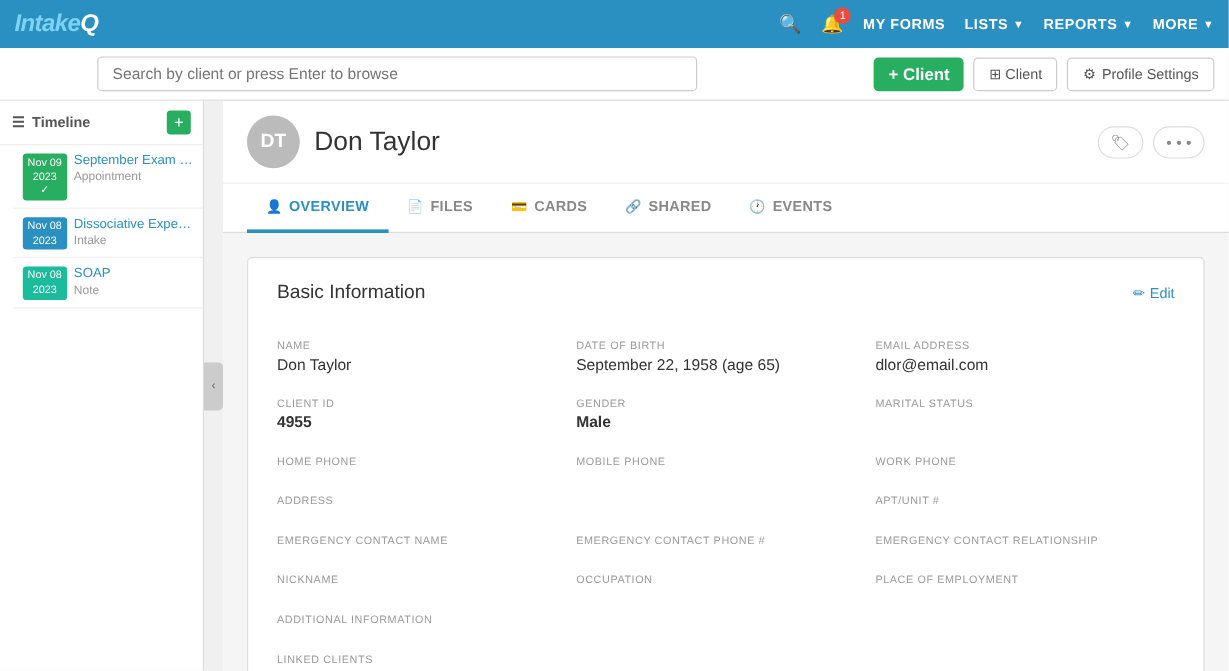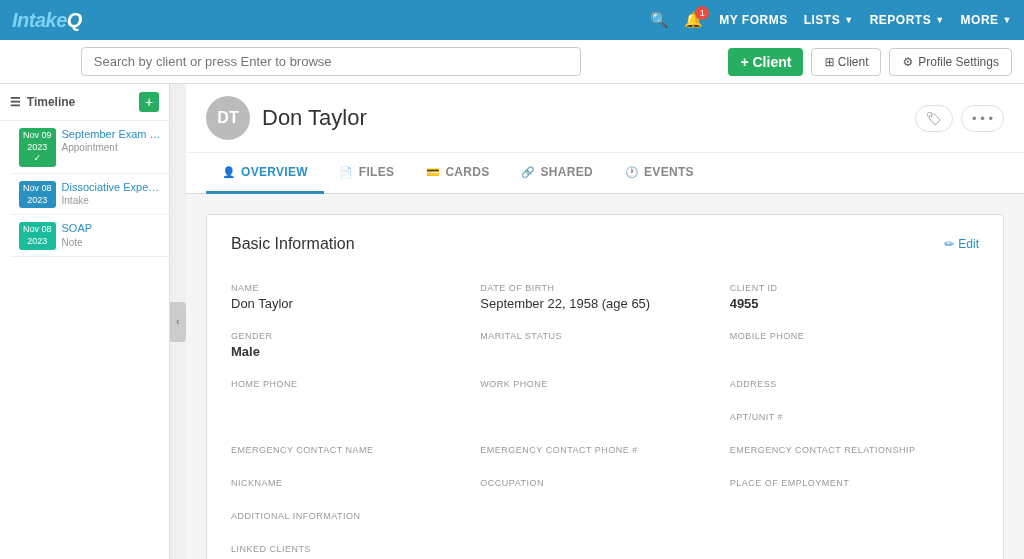--- a/index.html
+++ b/index.html
@@ -512,40 +512,44 @@
 
       <div class="info-grid">
         <div class="info-field">
           <div class="info-label">NAME</div>
           <div class="info-value">Don Taylor</div>
         </div>
         <div class="info-field">
           <div class="info-label">DATE OF BIRTH</div>
           <div class="info-value">September 22, 1958 (age 65)</div>
         </div>
+        <div class="info-field">
+          <div class="info-label">EMAIL ADDRESS</div>
+          <div class="info-value">dlor@email.com</div>
+        </div>
 
         <div class="info-field">
           <div class="info-label">CLIENT ID</div>
           <div class="info-value bold">4955</div>
         </div>
         <div class="info-field">
           <div class="info-label">GENDER</div>
           <div class="info-value bold">Male</div>
         </div>
         <div class="info-field">
           <div class="info-label">MARITAL STATUS</div>
           <div class="info-value"></div>
         </div>
 
         <div class="info-field">
+          <div class="info-label">HOME PHONE</div>
+          <div class="info-value"></div>
+        </div>
+        <div class="info-field">
           <div class="info-label">MOBILE PHONE</div>
-          <div class="info-value"></div>
-        </div>
-        <div class="info-field">
-          <div class="info-label">HOME PHONE</div>
           <div class="info-value"></div>
         </div>
         <div class="info-field">
           <div class="info-label">WORK PHONE</div>
           <div class="info-value"></div>
         </div>
 
         <div class="info-field">
           <div class="info-label">ADDRESS</div>
           <div class="info-value"></div>

